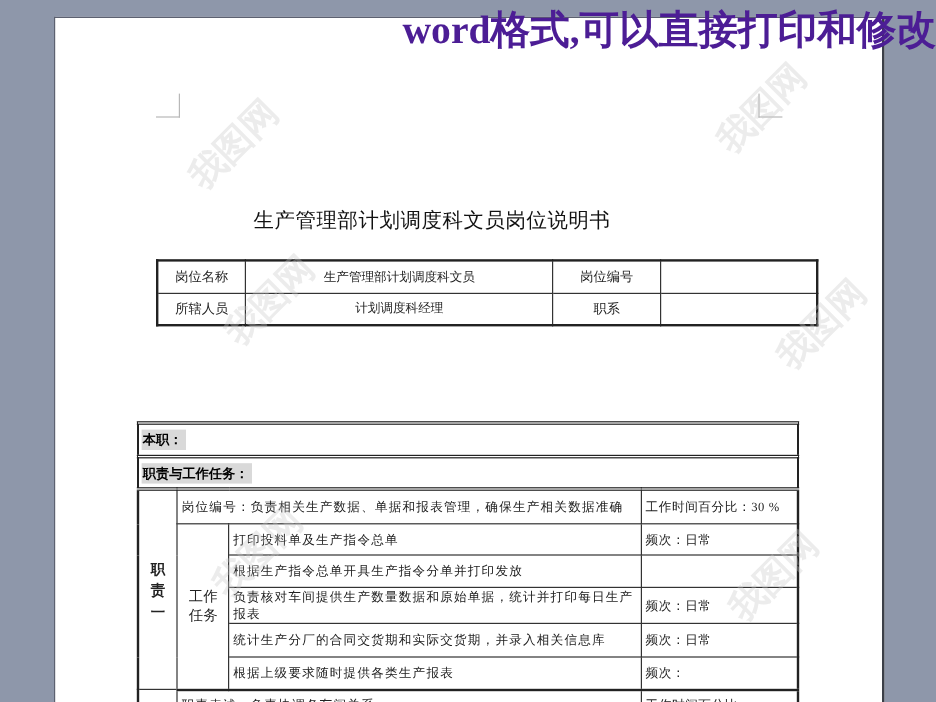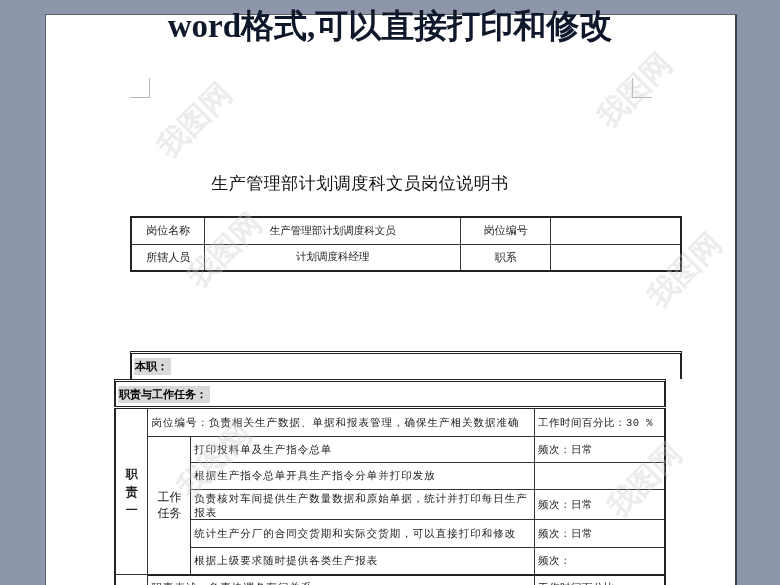--- a/index.html
+++ b/index.html
@@ -14,22 +14,22 @@
     left: 45px; top: 14px;
     width: 692px; height: 600px;
     background: #ffffff;
     border-left: 1px solid #5c6170;
     border-top: 1px solid #5c6170;
     border-right: 2px solid #3b3f48;
   }
   .banner {
     position: absolute;
     left: 0; top: 6px; width: 780px;
-    text-align: center;
-    color: #0f172a;
+    text-align: right;
+    color: #4c1d95;
     font-family: "Liberation Serif", "DejaVu Serif", serif;
     font-weight: bold;
     font-size: 33px;
     line-height: 40px;
     letter-spacing: 0px;
     z-index: 5;
   }
   .corner { position: absolute; width: 20px; height: 20px; border-color: #b8b8b8; border-style: solid; }
   .corner.tl { left: 130px; top: 78px; border-width: 0 1px 1px 0; }
   .corner.tr { left: 632px; top: 78px; border-width: 0 0 1px 1px; }
@@ -74,21 +74,21 @@
     background: #d9d9d9; font-weight: bold;
     font-family: "DejaVu Sans", sans-serif; font-size: 11px;
     padding: 1px 3px 1px 1px;
   }
   .band .txt { margin-left: 8px; font-size: 10.5px; letter-spacing: 1px; }
 
   .t2 { left: 114px; top: 406px; width: 552px; border-left: 2px solid #222; border-right: 2px solid #222; border-top: 3px double #222; }
   .t2 td { font-size: 10.5px; padding: 0 3px; letter-spacing: 1px; }
   .t2 td.duty-label { width: 33px; text-align: center; font-weight: bold; font-family: "DejaVu Sans", sans-serif; font-size: 12px; line-height: 18px; letter-spacing: 0; }
   .t2 td.task-label { width: 43px; text-align: center; font-family: Liberation Sans, sans-serif; font-size: 12px; line-height: 16px; letter-spacing: 0; }
-  .t2 td.right { width: 131px; font-family: Liberation Mono, monospace; letter-spacing: 0.5px; }
+  .t2 td.right { width: 131px; font-family: Liberation Serif, serif; letter-spacing: 0.5px; }
 </style>
 </head>
 <body>
 
 <div class="page"></div>
 
 <div class="banner">word格式,可以直接打印和修改</div>
 
 <div class="corner tl"></div>
 <div class="corner tr"></div>
@@ -118,21 +118,21 @@
   </tr>
   <tr>
     <td>所辖人员</td>
     <td class="val">计划调度科经理</td>
     <td>职系</td>
     <td class="val"></td>
   </tr>
 </tbody>
   </table>
 
-<div class="band" style="top:351px;height:28px;margin-left:16px;">
+<div class="band" style="top:351px;height:28px;">
   <span class="lbl">本职：</span>
 </div>
 
 <div class="band" style="top:379px;height:28px;">
   <span class="lbl">职责与工作任务：</span>
 </div>
 
 <table class="t2">
   <colgroup>
       <col style="width:33px">
@@ -160,21 +160,21 @@
   </tr>
   <tr style="height:27px;">
     <td>根据生产指令总单开具生产指令分单并打印发放</td>
     <td class="right"></td>
   </tr>
   <tr style="height:30px;">
     <td style="line-height:14px;">负责核对车间提供生产数量数据和原始单据，统计并打印每日生产报表</td>
     <td class="right">频次：日常</td>
   </tr>
   <tr style="height:28px;">
-    <td>统计生产分厂的合同交货期和实际交货期，可以直接打印和修改</td>
+    <td>统计生产分厂的合同交货期和实际交货期，并录入相关信息库</td>
     <td class="right">频次：日常</td>
   </tr>
   <tr style="height:27px;">
     <td>根据上级要求随时提供各类生产报表</td>
     <td class="right">频次：</td>
   </tr>
   <tr style="height:26px;">
     <td class="duty-label"></td>
     <td colspan="2" style="border-top:2px solid #222;">职责表述：负责协调各车间关系</td>
     <td class="right" style="border-top:2px solid #222;">工作时间百分比：</td>

